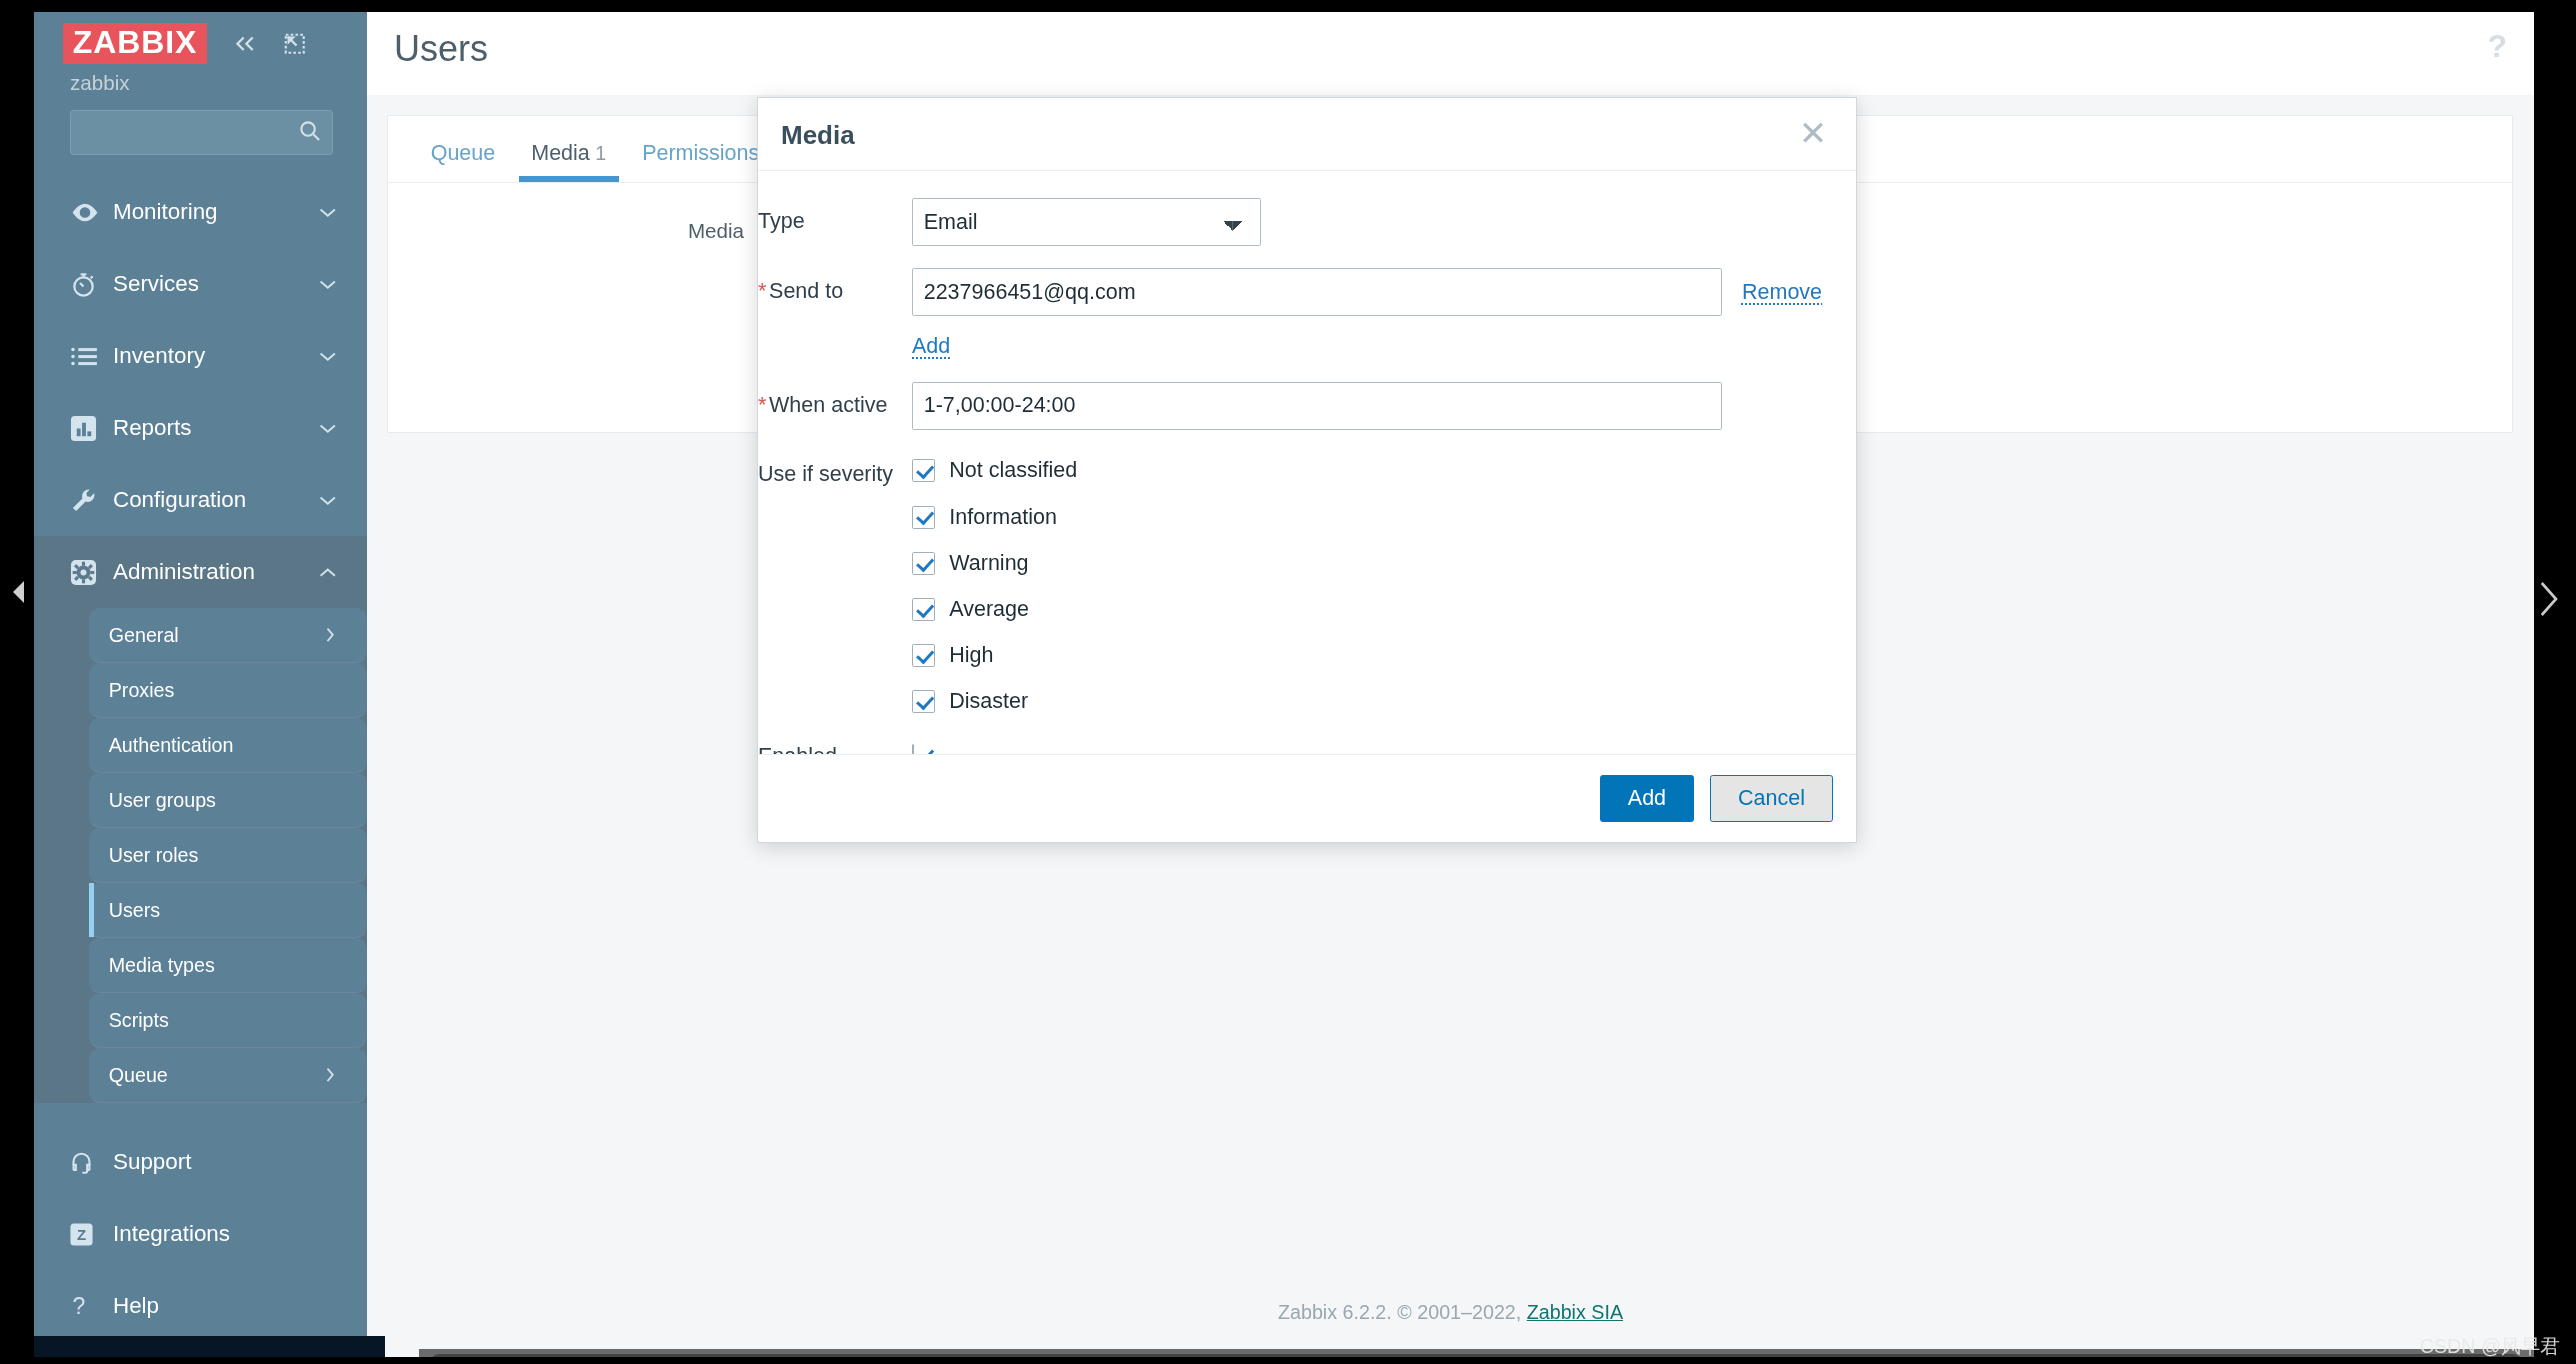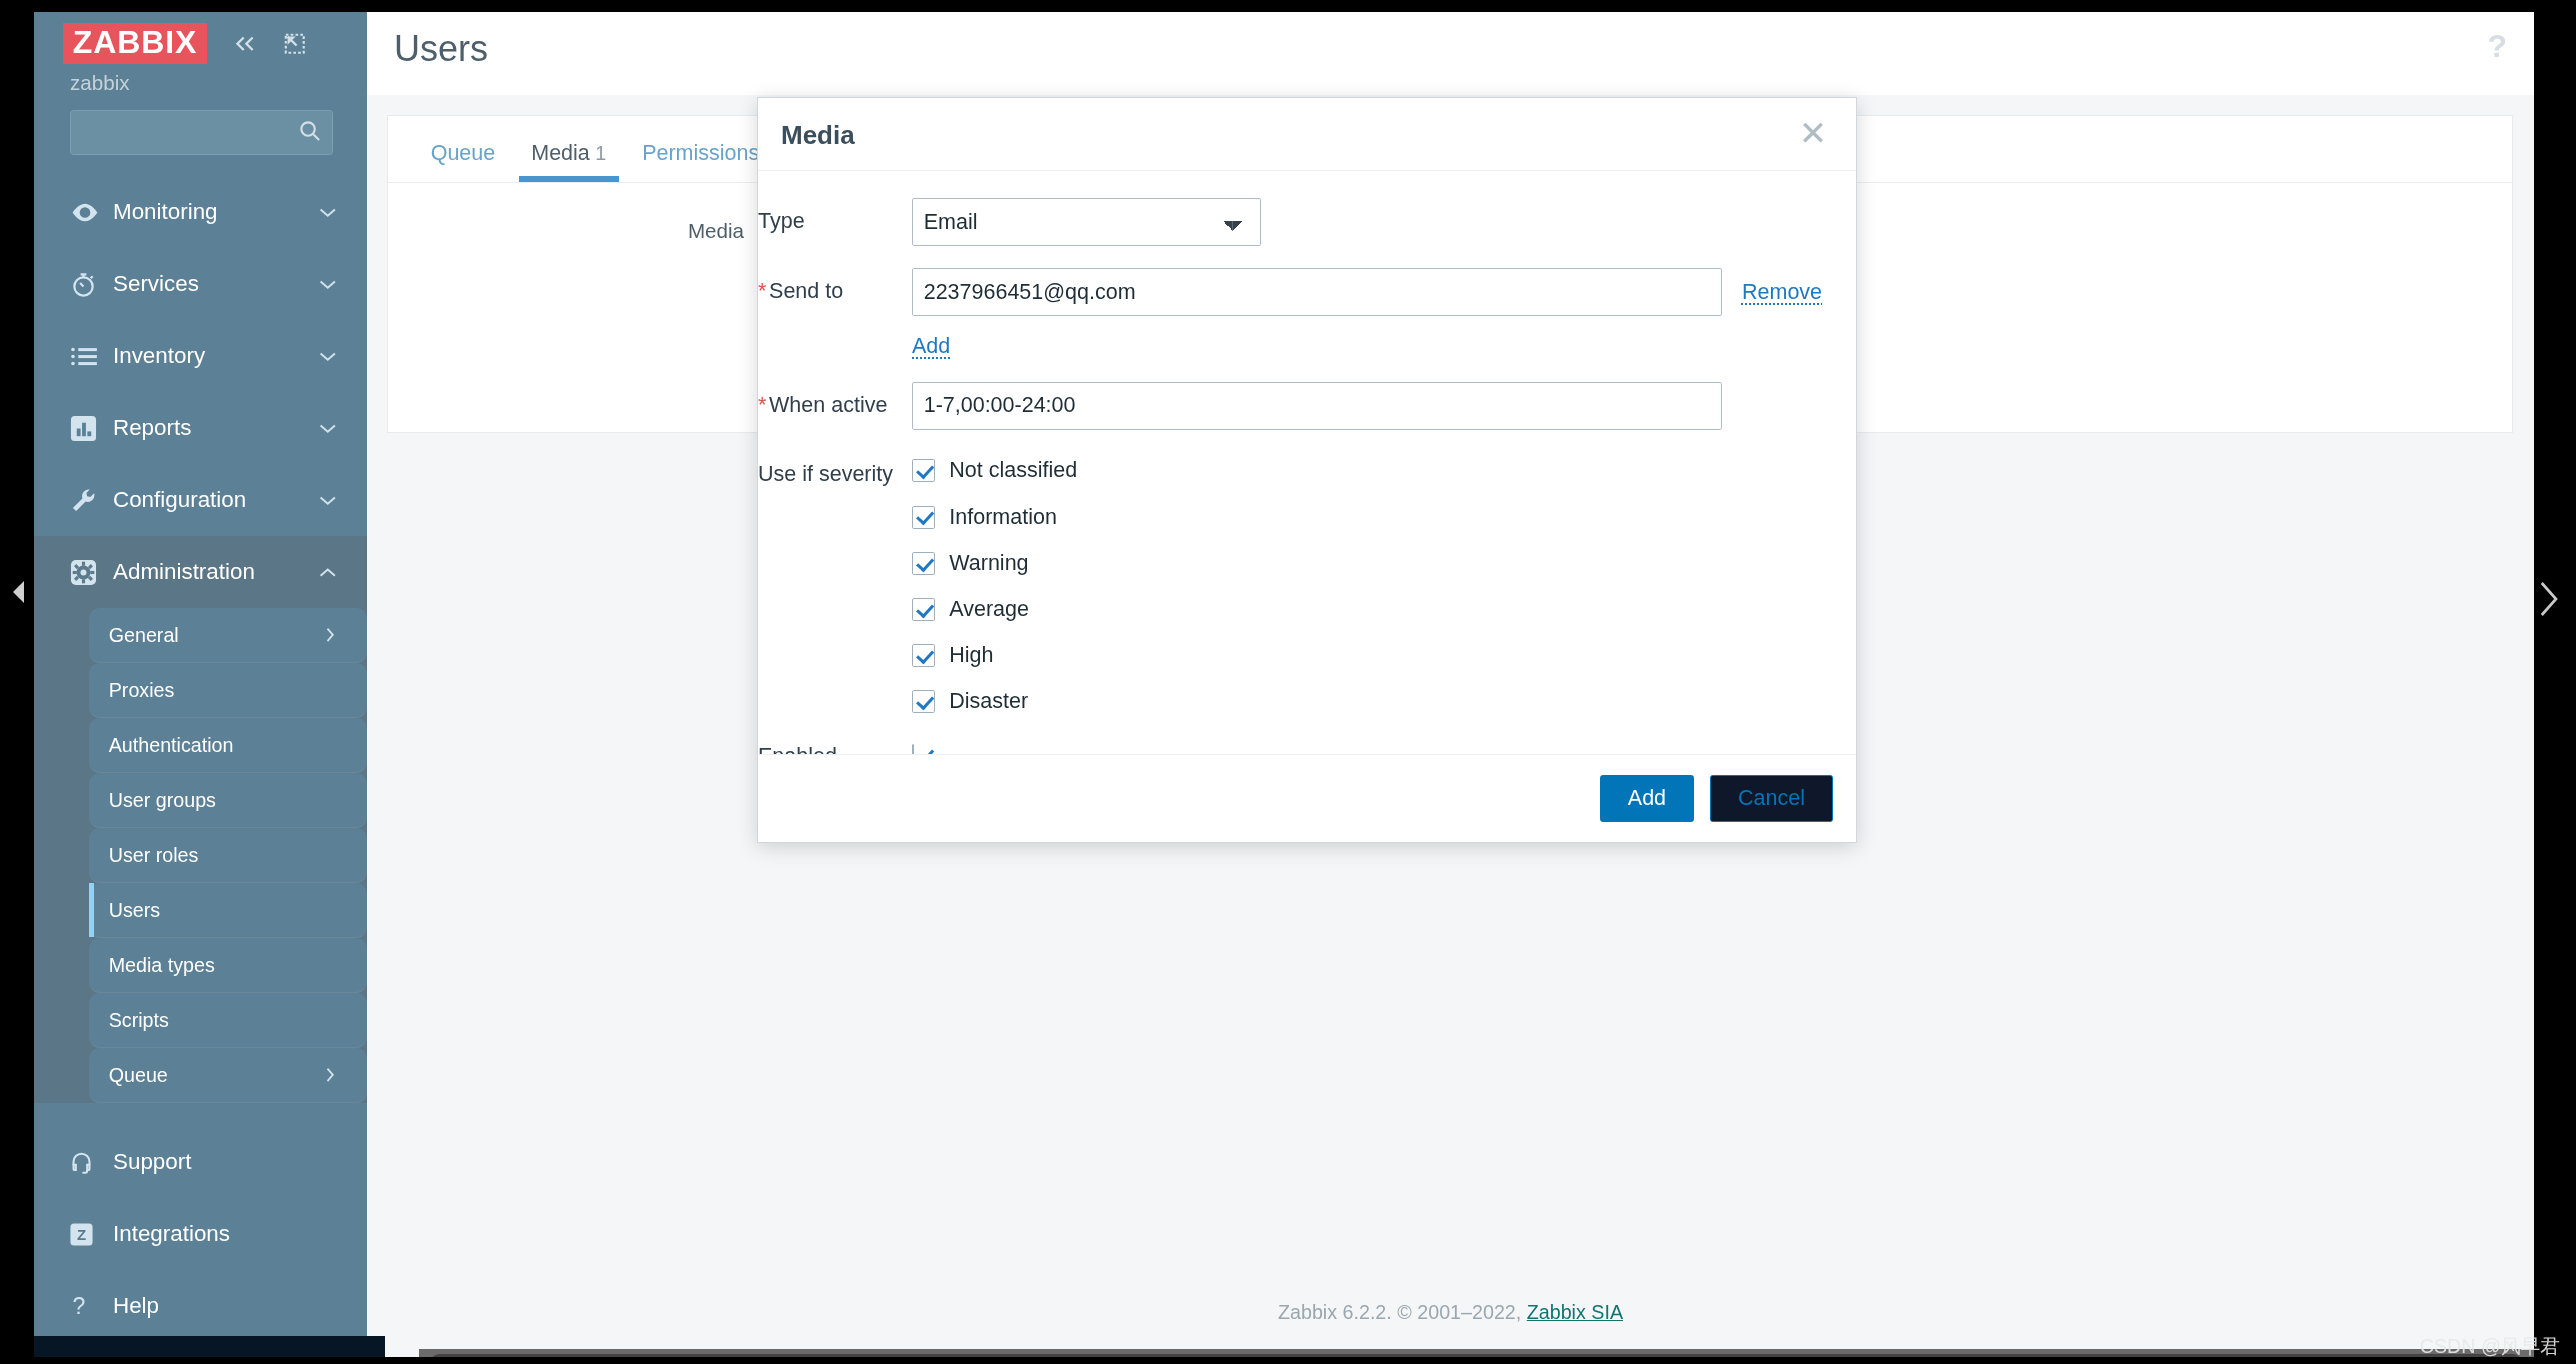--- a/index.html
+++ b/index.html
@@ -220,21 +220,21 @@
     position: absolute; left: 0; right: 0; bottom: 0; height: 88px;
     border-top: 0.9px solid #eceff1; background: #fff;
     display: flex; align-items: center; justify-content: flex-end;
     padding-right: 23px; gap: 16px;
   }
   .btn {
     font-size: 21.5px; font-family: inherit; cursor: pointer;
     border-radius: 2.7px; padding: 10.7px 27px; line-height: 1.1;
   }
   .btn-primary { background: #0275b8; color: #fff; border: 0.9px solid #0275b8; }
-  .btn-ghost { background: #0f172a; color: #0275b8; border: 0.9px solid #0275b8; }
+  .btn-ghost { background: #e5e5e5; color: #0275b8; border: 0.9px solid #0275b8; }
 
   
   #hscroll {
     position: absolute; left: 385px; right: 0; bottom: 0; height: 28px;
     background: #6b6b6b;
   }
   #hscroll .thumb {
     position: absolute; left: 10.7px; top: 4.5px; right: 12.5px; height: 19.7px;
     background: #434343; border-radius: 9.8px;
   }

